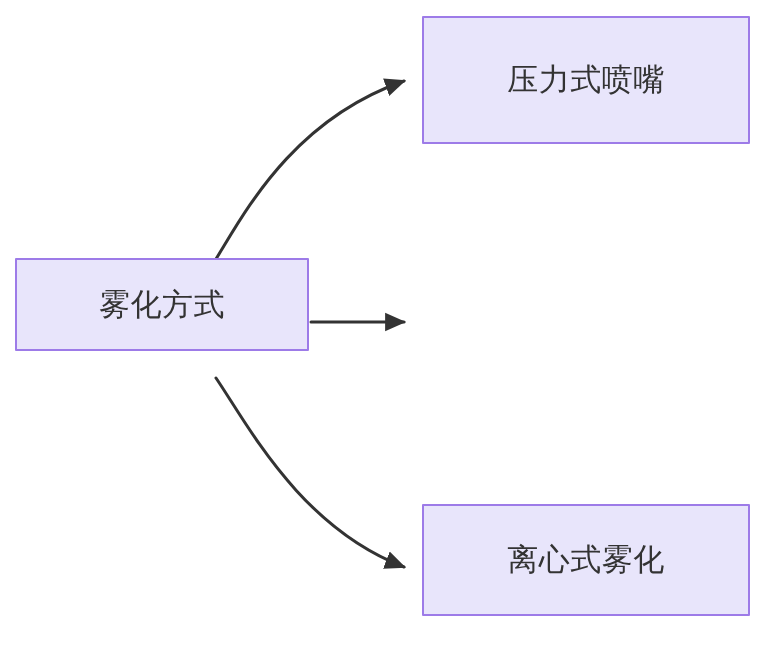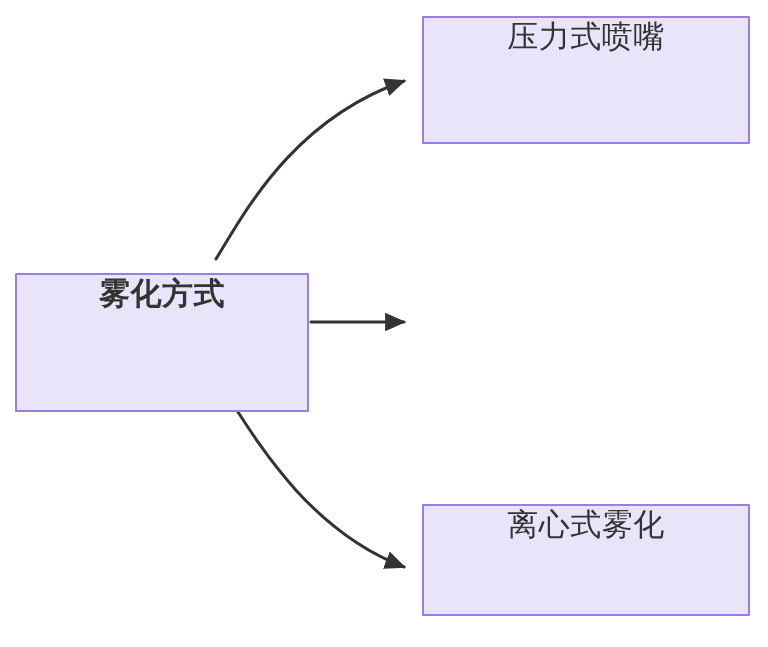--- a/index.html
+++ b/index.html
@@ -26,40 +26,39 @@
     left: 0;
     top: 0;
     width: 768px;
     height: 647px;
     pointer-events: none;
   }
   .flow-node {
     position: absolute;
     box-sizing: border-box;
     display: flex;
-    align-items: flex-start;
+    align-items: center;
     justify-content: center;
     background: #e8e5fb;
     border: 2px solid #9d7be8;
     border-radius: 1px;
   }
   .flow-node-label {
     color: #333333;
     font-size: 31px;
     line-height: 1.2;
     letter-spacing: 0.5px;
     white-space: nowrap;
     font-family: "DejaVu Sans", "Liberation Sans", sans-serif;
   }
   #node-root {
     left: 15px;
-    top: 273px;
+    top: 258px;
     width: 294px;
-    height: 139px;
-    font-weight: bold;
+    height: 93px;
   }
   #node-child-0 {
     left: 422px;
     top: 16px;
     width: 328px;
     height: 128px;
   }
   #node-child-1 {
     left: 422px;
     top: 261px;

